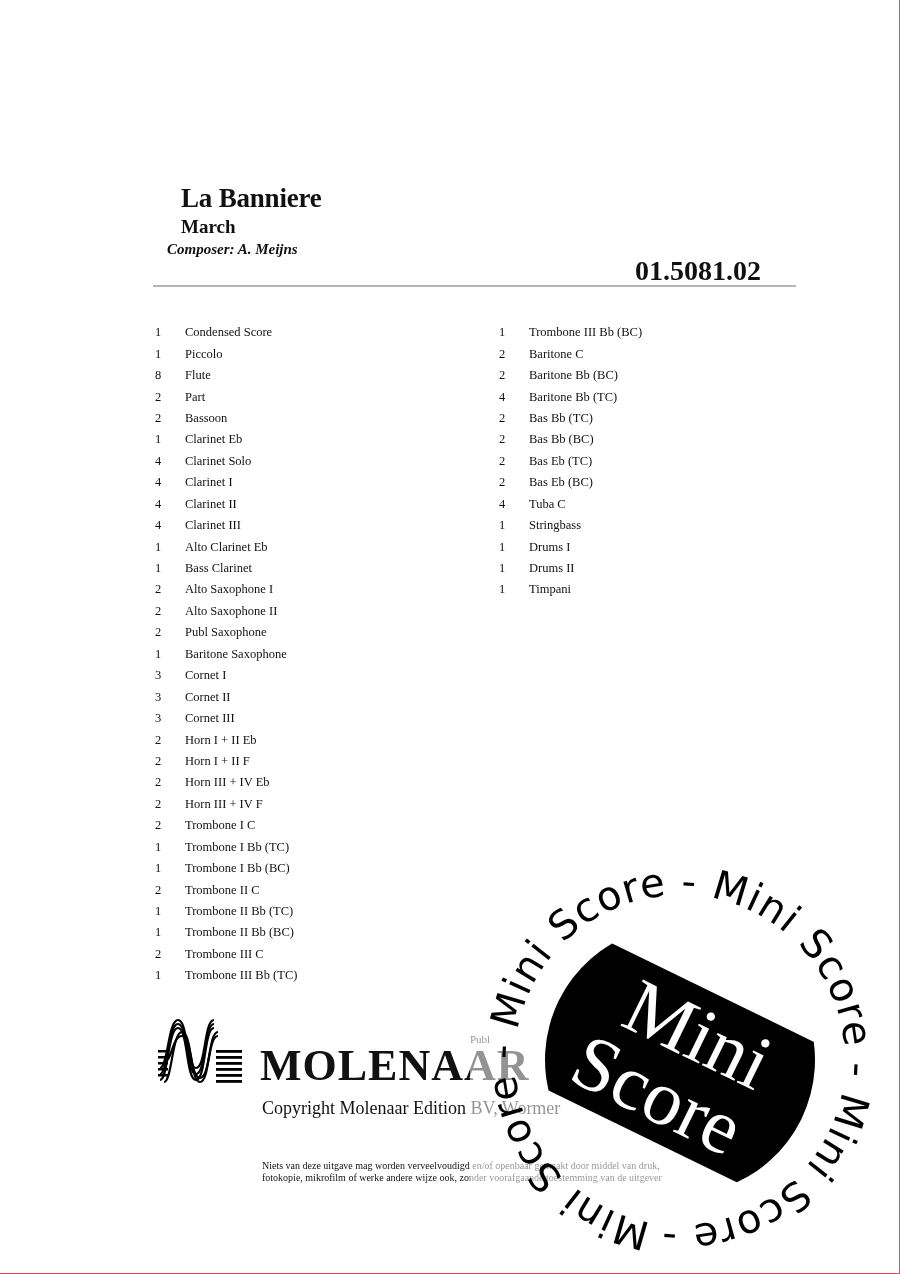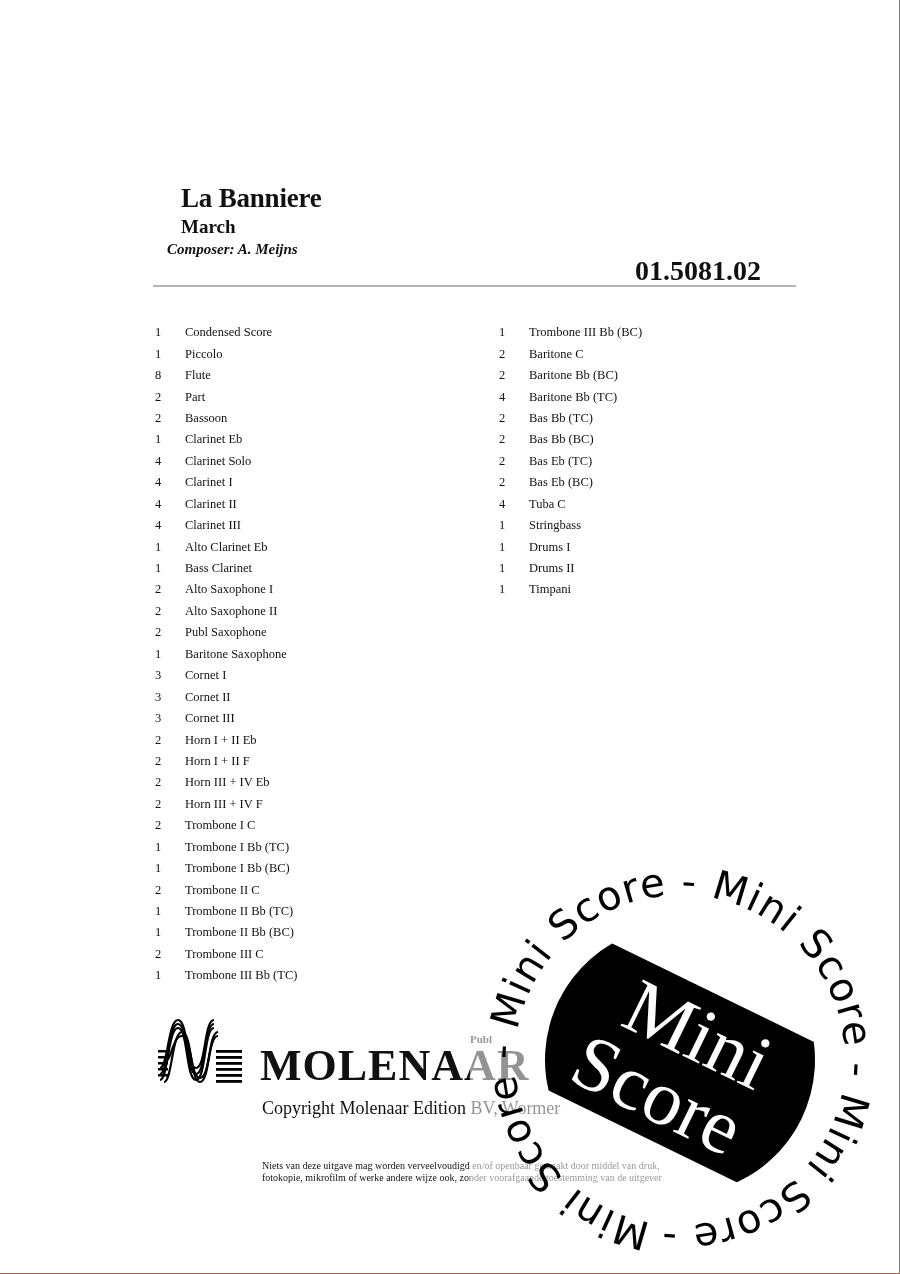--- a/index.html
+++ b/index.html
@@ -16,21 +16,21 @@
             border-top: 2px solid #b5b5b5; }
 
     .parts-col { position: absolute; top: 322px; margin: 0; padding: 0; list-style: none; }
     .parts-col.left { left: 155px; }
     .parts-col.right { left: 499px; }
     .part { height: 21.45px; display: flex; align-items: center; font-size: 12.5px; white-space: nowrap; }
     .part .qty { width: 30px; display: inline-block; }
 
     .logo { position: absolute; left: 158px; top: 1018px; width: 84px; height: 66px; }
     .publisher { position: absolute; left: 260px; top: 1040px; font-size: 44px; font-weight: bold; letter-spacing: 1px; }
-    .pub-label { position: absolute; left: 470px; top: 1033px; font-size: 11px; font-weight: bold; }
+    .pub-label { position: absolute; left: 470px; top: 1033px; font-size: 11px; font-weight: normal; }
     .copyright { position: absolute; left: 262px; top: 1098px; font-size: 18px; font-weight: normal; white-space: nowrap; }
     .legal { position: absolute; left: 262px; font-size: 10px; line-height: 12px; width: 520px; white-space: nowrap; }
     .legal.en { top: 1120px; }
     .legal.nl { top: 1160px; }
 
     .stamp { position: absolute; left: 470px; top: 855px; width: 420px; height: 400px; }
   </style>
 </head>
 <body>
 

